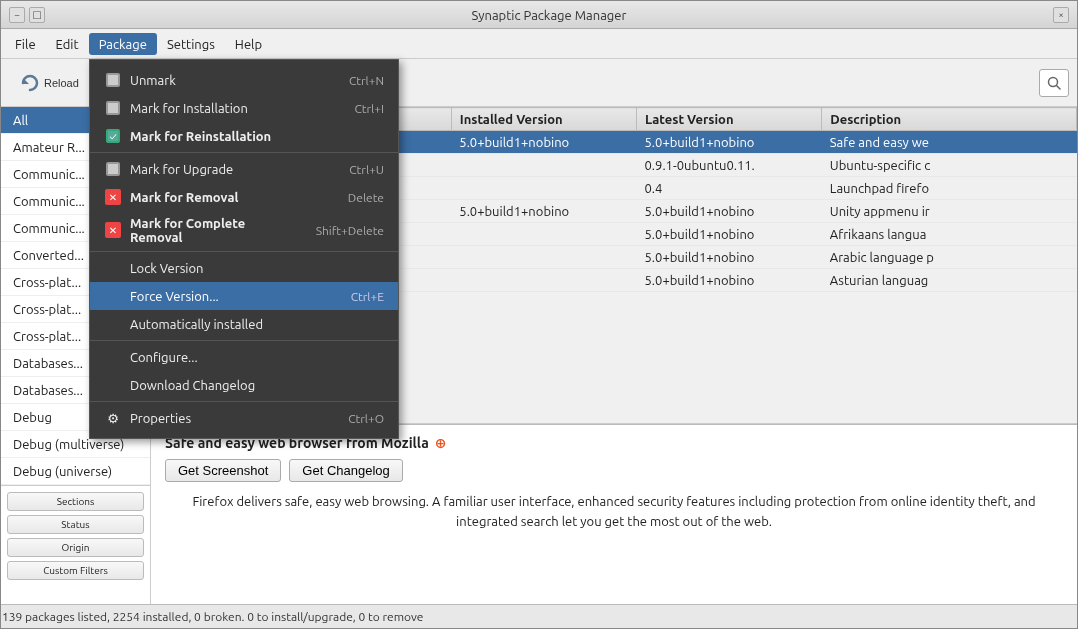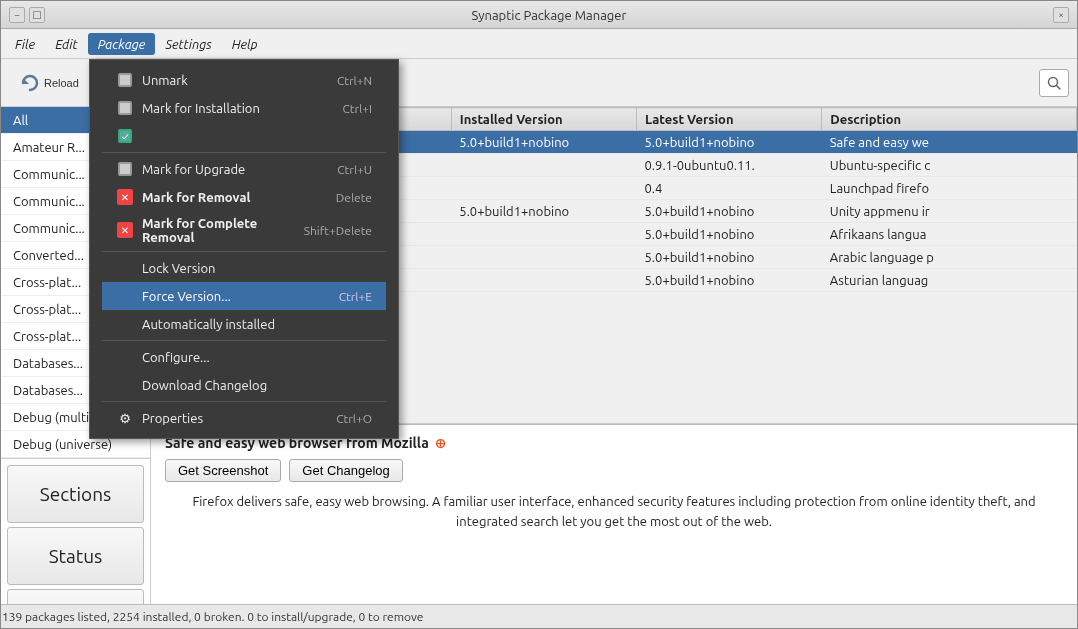--- a/index.html
+++ b/index.html
@@ -66,21 +66,20 @@
       padding: 0 4px;
       flex-shrink: 0;
       position: relative;
       z-index: 100;
     }
     .menu-item {
       padding: 4px 10px;
       cursor: pointer;
       border-radius: 3px;
       font-size: 13px;
-      font-style: italic;
     }
     .menu-item.active {
       background: #3b6ea5;
       color: white;
     }
 
     
     .toolbar {
       background: #f0f0f0;
       height: 48px;
@@ -255,37 +254,37 @@
       border-top: 1px solid #ccc;
       padding: 6px;
       display: flex;
       flex-direction: column;
       gap: 4px;
     }
     .sidebar-category-btn {
       background: linear-gradient(to bottom, #f8f8f8, #e8e8e8);
       border: 1px solid #bbb;
       border-radius: 3px;
-      padding: 17px 8px;
+      padding: 3px 8px;
       text-align: center;
       cursor: pointer;
-      font-size: 19px;
+      font-size: 10px;
     }
 
     
     .dropdown-menu {
       position: absolute;
       top: 30px;
       left: 88px;
       width: 310px;
       background: #3a3a3a;
       border: 1px solid #555;
       box-shadow: 3px 3px 8px rgba(0,0,0,0.4);
       z-index: 999;
-      padding: 4px 12px;
+      padding: 4px 0;
     }
     .dropdown-menu .menu-group {
       padding: 2px 0;
       border-bottom: 1px solid #555;
     }
     .dropdown-menu .menu-group:last-child { border-bottom: none; }
     .dropdown-item {
       display: flex;
       align-items: center;
       padding: 5px 14px;
@@ -384,20 +383,21 @@
           <span class="item-icon">
             <span class="icon-check" style="background:#ccc;border-color:#999;"></span>
           </span>
           <span class="item-label">Mark for Installation</span>
           <span class="item-shortcut">Ctrl+I</span>
         </div>
         <div class="dropdown-item">
           <span class="item-icon">
             <span class="icon-check checked" style="font-size:10px;color:white;">✓</span>
           </span>
+          <span class="item-label bold">Mark for Reinstallation</span>
           <span class="item-shortcut"></span>
         </div>
       </div>
 
       <div class="menu-group">
         <div class="dropdown-item">
           <span class="item-icon">
             <span class="icon-check" style="background:#ccc;border-color:#999;"></span>
           </span>
           <span class="item-label">Mark for Upgrade</span>
@@ -491,20 +491,21 @@
           <div class="sidebar-item">Amateur R...</div>
           <div class="sidebar-item">Communic...</div>
           <div class="sidebar-item">Communic...</div>
           <div class="sidebar-item">Communic...</div>
           <div class="sidebar-item">Converted...</div>
           <div class="sidebar-item">Cross-plat...</div>
           <div class="sidebar-item">Cross-plat...</div>
           <div class="sidebar-item">Cross-plat...</div>
           <div class="sidebar-item">Databases...</div>
           <div class="sidebar-item">Databases...</div>
+          <div class="sidebar-item">Debug</div>
           <div class="sidebar-item">Debug (multiverse)</div>
           <div class="sidebar-item">Debug (universe)</div>
         </div>
 
       <div class="sidebar-bottom">
         <div class="sidebar-category-btn">Sections</div>
         <div class="sidebar-category-btn">Status</div>
         <div class="sidebar-category-btn">Origin</div>
         <div class="sidebar-category-btn">Custom Filters</div>
 

